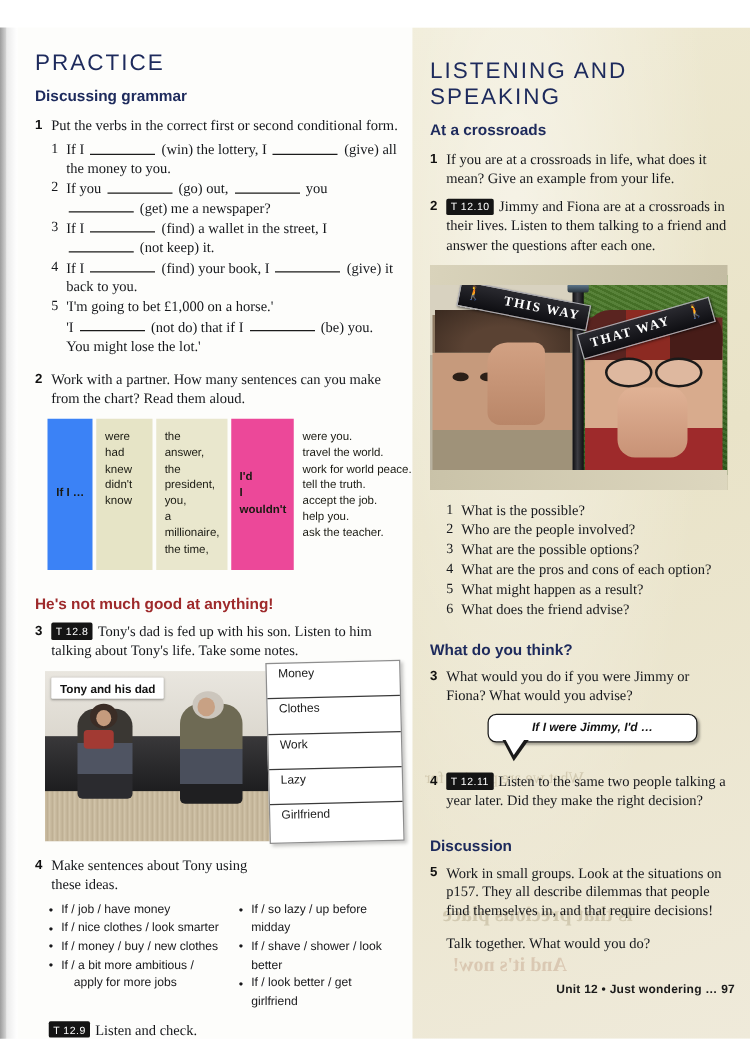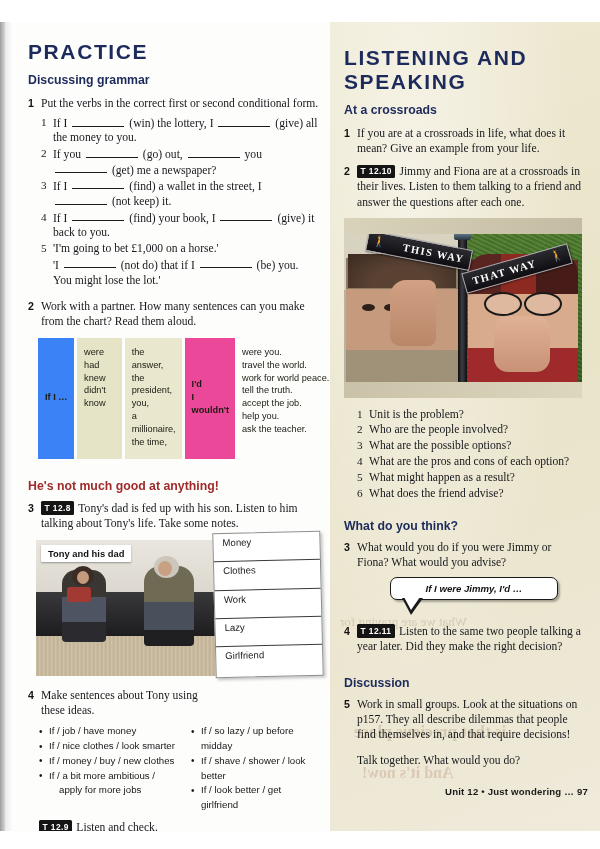--- a/index.html
+++ b/index.html
@@ -29,21 +29,21 @@
     position:absolute;left:330px;top:22px;width:270px;height:809px;
     background:
       radial-gradient(ellipse at 30% 20%, rgba(255,255,255,.5), rgba(255,255,255,0) 60%),
       linear-gradient(160deg,#eee9d2 0%,#e9e3c8 45%,#efeada 100%);
   }
   #right-col{position:absolute;left:14px;top:24px;width:238px;}
 
   
   h1.sect{
     font-family:"Liberation Sans", sans-serif;
-    font-size:21px;letter-spacing:1.6px;font-weight:700;
+    font-size:18px;letter-spacing:1.6px;font-weight:400;
     color:#1d2a5c;margin:0 0 9px 0;
   }
   h2.sub{
     font-family:"Liberation Sans", sans-serif;
     font-size:12.3px;font-weight:700;color:#1d2a5c;margin:0 0 9px 0;
   }
   h2.sub2{
     font-family:"Liberation Sans", sans-serif;
     font-size:12.3px;font-weight:700;color:#1d2a5c;margin:14px 0 7px 0;
   }
@@ -64,21 +64,21 @@
   .sltxt{flex:1;font-size:11.6px;line-height:1.28;color:#16181c;}
   .blank{
     display:inline-block;border-bottom:1px solid #1b1b1b;
     width:52px;height:.82em;margin:0 2px;vertical-align:baseline;
   }
 
   
   .badge{
     display:inline-block;background:#141414;color:#fff;
     font-family:"Liberation Sans", sans-serif;
-    font-size:8.4px;font-weight:700;letter-spacing:.4px;
+    font-size:8.4px;font-weight:400;letter-spacing:.4px;
     padding:1.4px 3.6px 1.4px 3.6px;border-radius:1.5px;
     margin-right:4px;position:relative;top:-1px;white-space:nowrap;
   }
 
   
   #chart{display:flex;margin:9px 0 0 10px;width:272px;gap:3px;}
   .ccol{
     padding:8px 6px 10px 7px;
     font-family:"Liberation Sans", sans-serif;
     font-size:9.2px;line-height:1.40;color:#1a1a12;
@@ -286,21 +286,21 @@
           <span class="walker" style="right:4px;top:3px;">🚶</span>
         </div>
 
         <div class="cr-top"></div>
         <div class="cr-bot"></div>
       </div>
 
       <ul class="sublist" style="margin-left:13px;">
         <li>
             <span class="slnum">1</span>
-            <span class="sltxt">Unit is the problem?</span>
+            <span class="sltxt">What is the possible?</span>
           </li>
         <li>
             <span class="slnum">2</span>
             <span class="sltxt">Who are the people involved?</span>
           </li>
         <li>
             <span class="slnum">3</span>
             <span class="sltxt">What are the possible options?</span>
           </li>
         <li>

